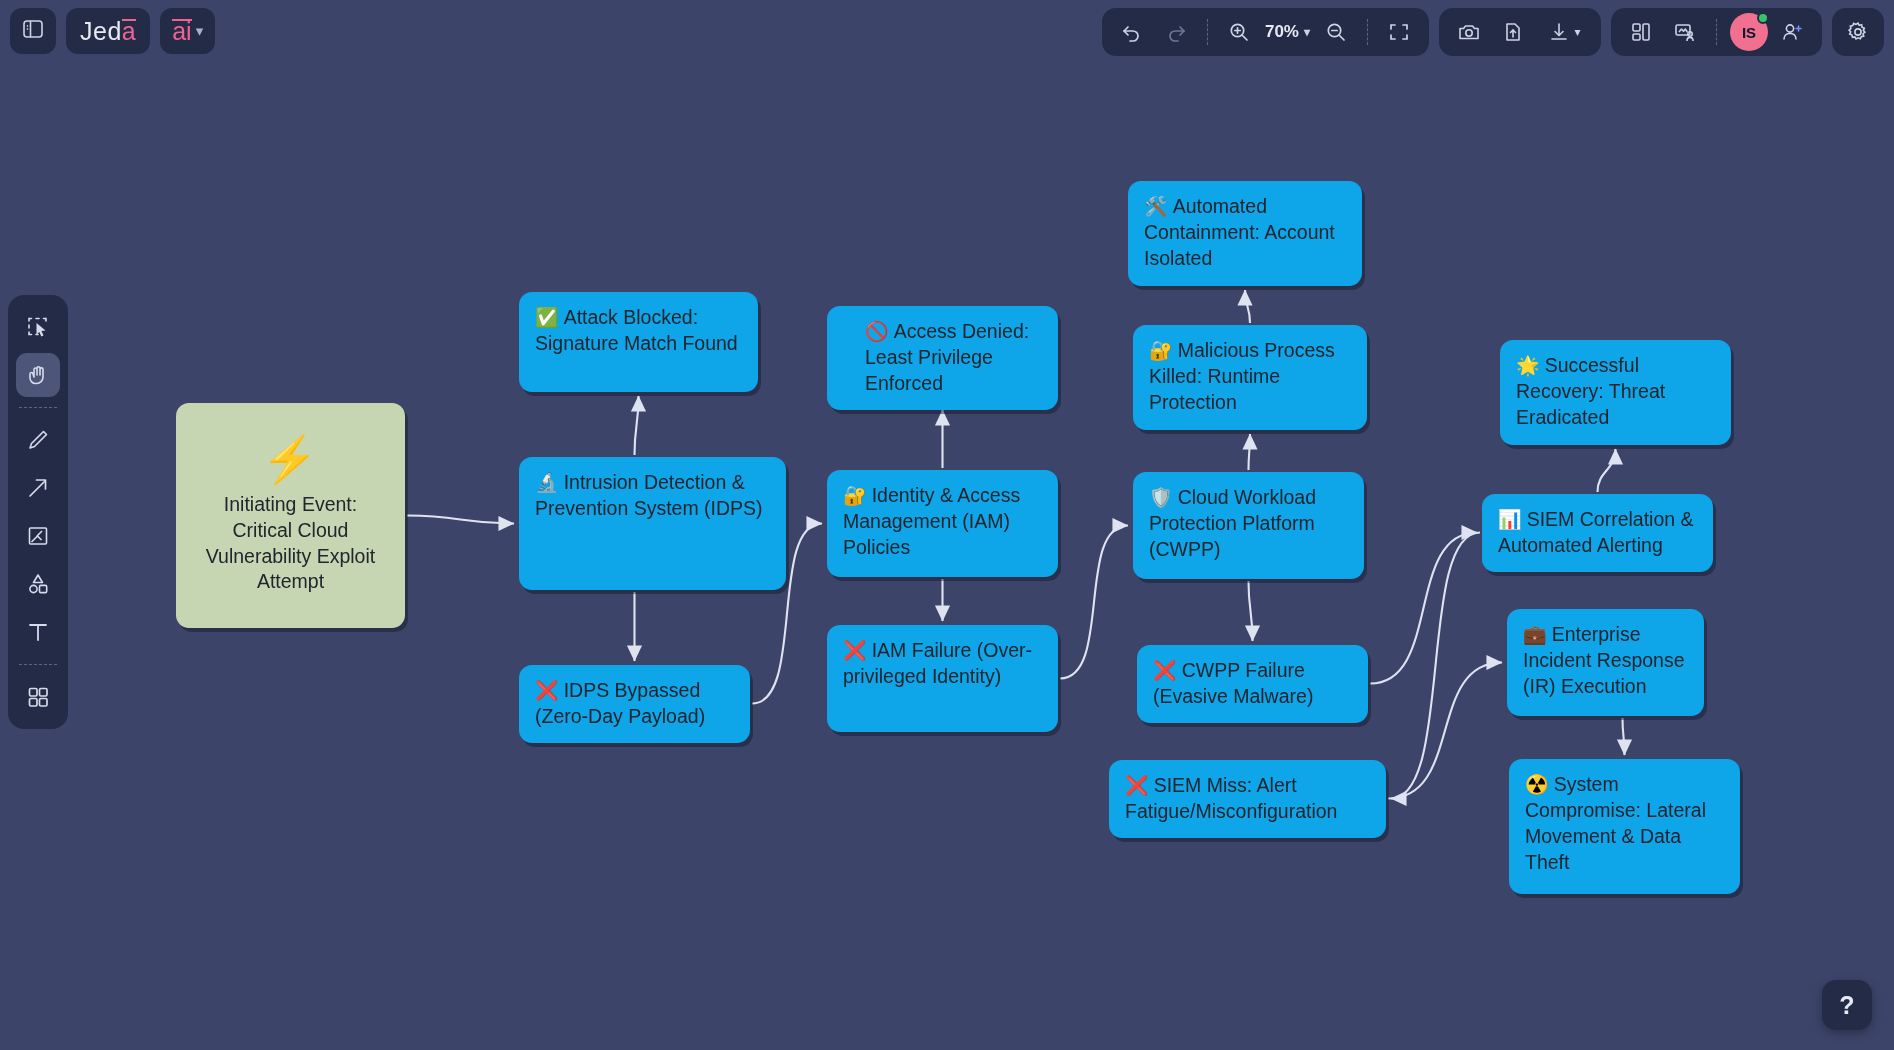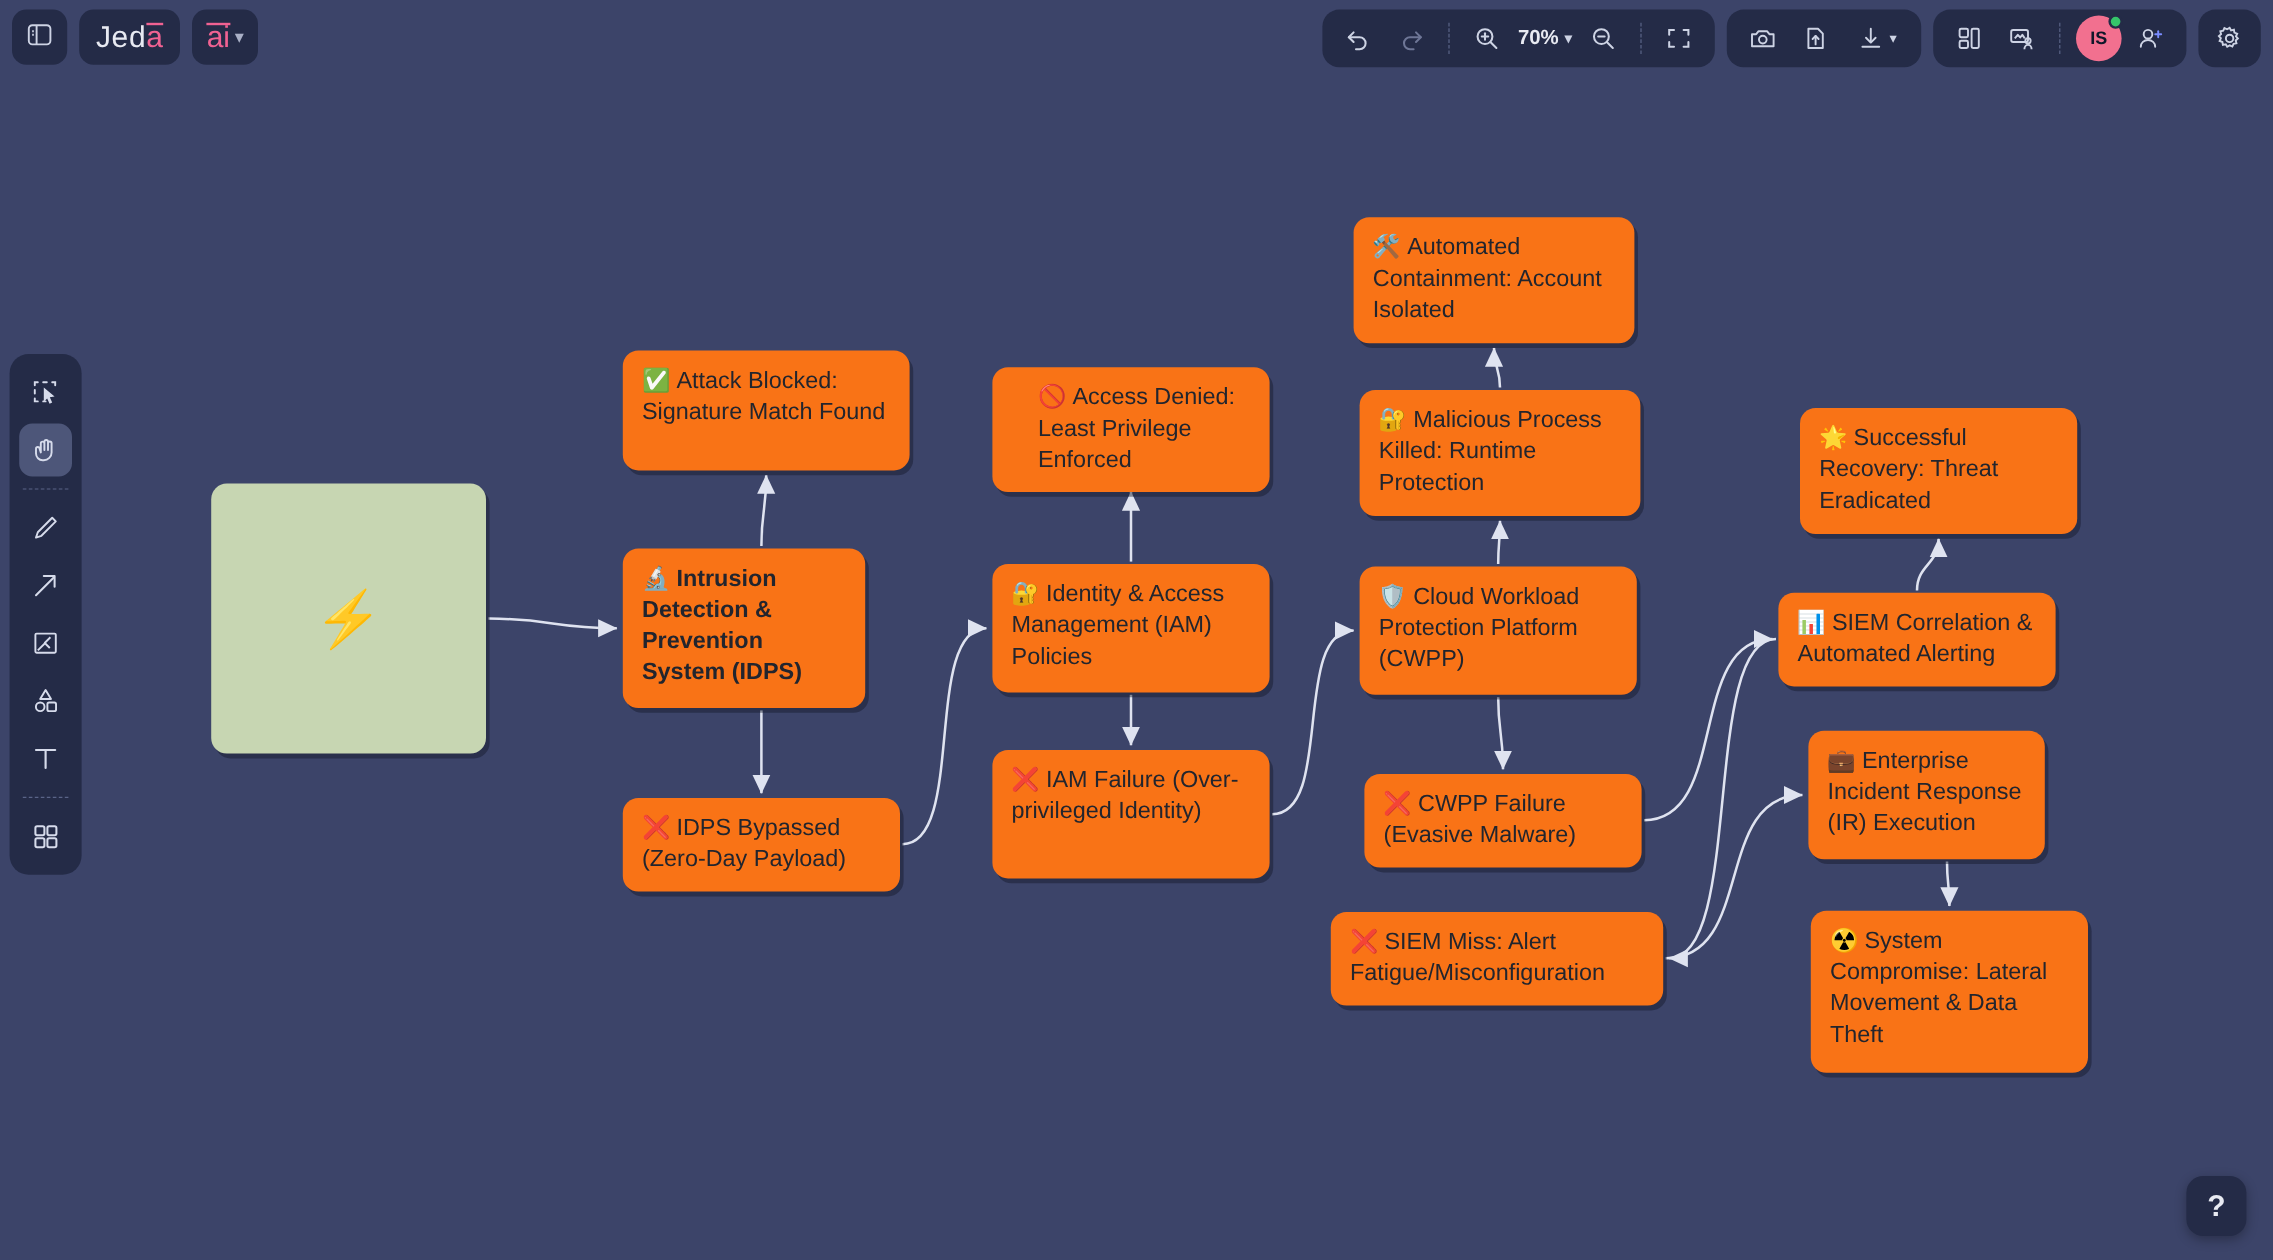--- a/index.html
+++ b/index.html
@@ -100,21 +100,21 @@
     width: 38px; height: 0; margin: 6px 0;
     border-top: 1px dashed #5a6488;
   }
 
   
   #canvas { position: absolute; inset: 0; }
   #edges { position: absolute; inset: 0; width: 1894px; height: 1050px; }
 
   .node {
     position: absolute;
-    background: #f97316;
+    background: #0ea5e9;
     border-radius: 13px;
     box-shadow: 3px 4px 0 rgba(20,24,42,.45);
     padding: 13px 16px;
     color: #22252e;
     font-size: 19.5px;
     line-height: 1.33;
     cursor: pointer;
     z-index: 5;
   }
   .node.start {
@@ -352,22 +352,23 @@
           <path d="M 1370 683.5 C 1441.5 683.5, 1405.5 532.5, 1477 532.5"></path>
           <path d="M 1597.5 492 C 1597.5 470.5, 1615.5 470.5, 1615.5 449"></path>
           <path d="M 1480 532.5 C 1417.5 532.5, 1453.5 798.5, 1391 798.5"></path>
           <path d="M 1388 798.5 C 1463 798.5, 1427 662.5, 1502 662.5"></path>
           <path d="M 1622.5 718 C 1622.5 736.5, 1624.5 736.5, 1624.5 755"></path>
         </g>
     </svg>
     <div id="nodes">
         <div class="node start" style="left: 176px; top: 403px; width: 229px; min-height: 225px;">
           <div class="bolt">⚡</div>
+          <div class="lbl">Initiating Event: Critical Cloud Vulnerability Exploit Attempt</div>
         </div>
-        <div class="node" style="left: 519px; top: 457px; width: 202px; min-height: 133px; font-weight: bold;"><span class="emoji">🔬</span><span>Intrusion Detection &amp; Prevention System (IDPS)</span></div>
+        <div class="node" style="left: 519px; top: 457px; width: 267px; min-height: 133px;"><span class="emoji">🔬</span><span>Intrusion Detection &amp; Prevention System (IDPS)</span></div>
         <div class="node" style="left: 519px; top: 292px; width: 239px; min-height: 100px;"><span class="emoji">✅</span><span>Attack Blocked: Signature Match Found</span></div>
         <div class="node" style="left: 519px; top: 665px; width: 231px; min-height: 77px;"><span class="emoji">❌</span><span>IDPS Bypassed (Zero-Day Payload)</span></div>
         <div class="node" style="left: 827px; top: 470px; width: 231px; min-height: 107px;"><span class="emoji">🔐</span><span>Identity &amp; Access Management (IAM) Policies</span></div>
         <div class="node" style="left: 827px; top: 306px; width: 231px; min-height: 100px; padding-left: 38px;"><span class="emoji">🚫</span><span>Access Denied: Least Privilege Enforced</span></div>
         <div class="node" style="left: 827px; top: 625px; width: 231px; min-height: 107px;"><span class="emoji">❌</span><span>IAM Failure (Over-privileged Identity)</span></div>
         <div class="node" style="left: 1133px; top: 472px; width: 231px; min-height: 107px;"><span class="emoji">🛡️</span><span>Cloud Workload Protection Platform (CWPP)</span></div>
         <div class="node" style="left: 1133px; top: 325px; width: 234px; min-height: 105px;"><span class="emoji">🔐</span><span>Malicious Process Killed: Runtime Protection</span></div>
         <div class="node" style="left: 1128px; top: 181px; width: 234px; min-height: 105px;"><span class="emoji">🛠️</span><span>Automated Containment: Account Isolated</span></div>
         <div class="node" style="left: 1137px; top: 645px; width: 231px; min-height: 77px;"><span class="emoji">❌</span><span>CWPP Failure (Evasive Malware)</span></div>
         <div class="node" style="left: 1482px; top: 494px; width: 231px; min-height: 77px;"><span class="emoji">📊</span><span>SIEM Correlation &amp; Automated Alerting</span></div>

